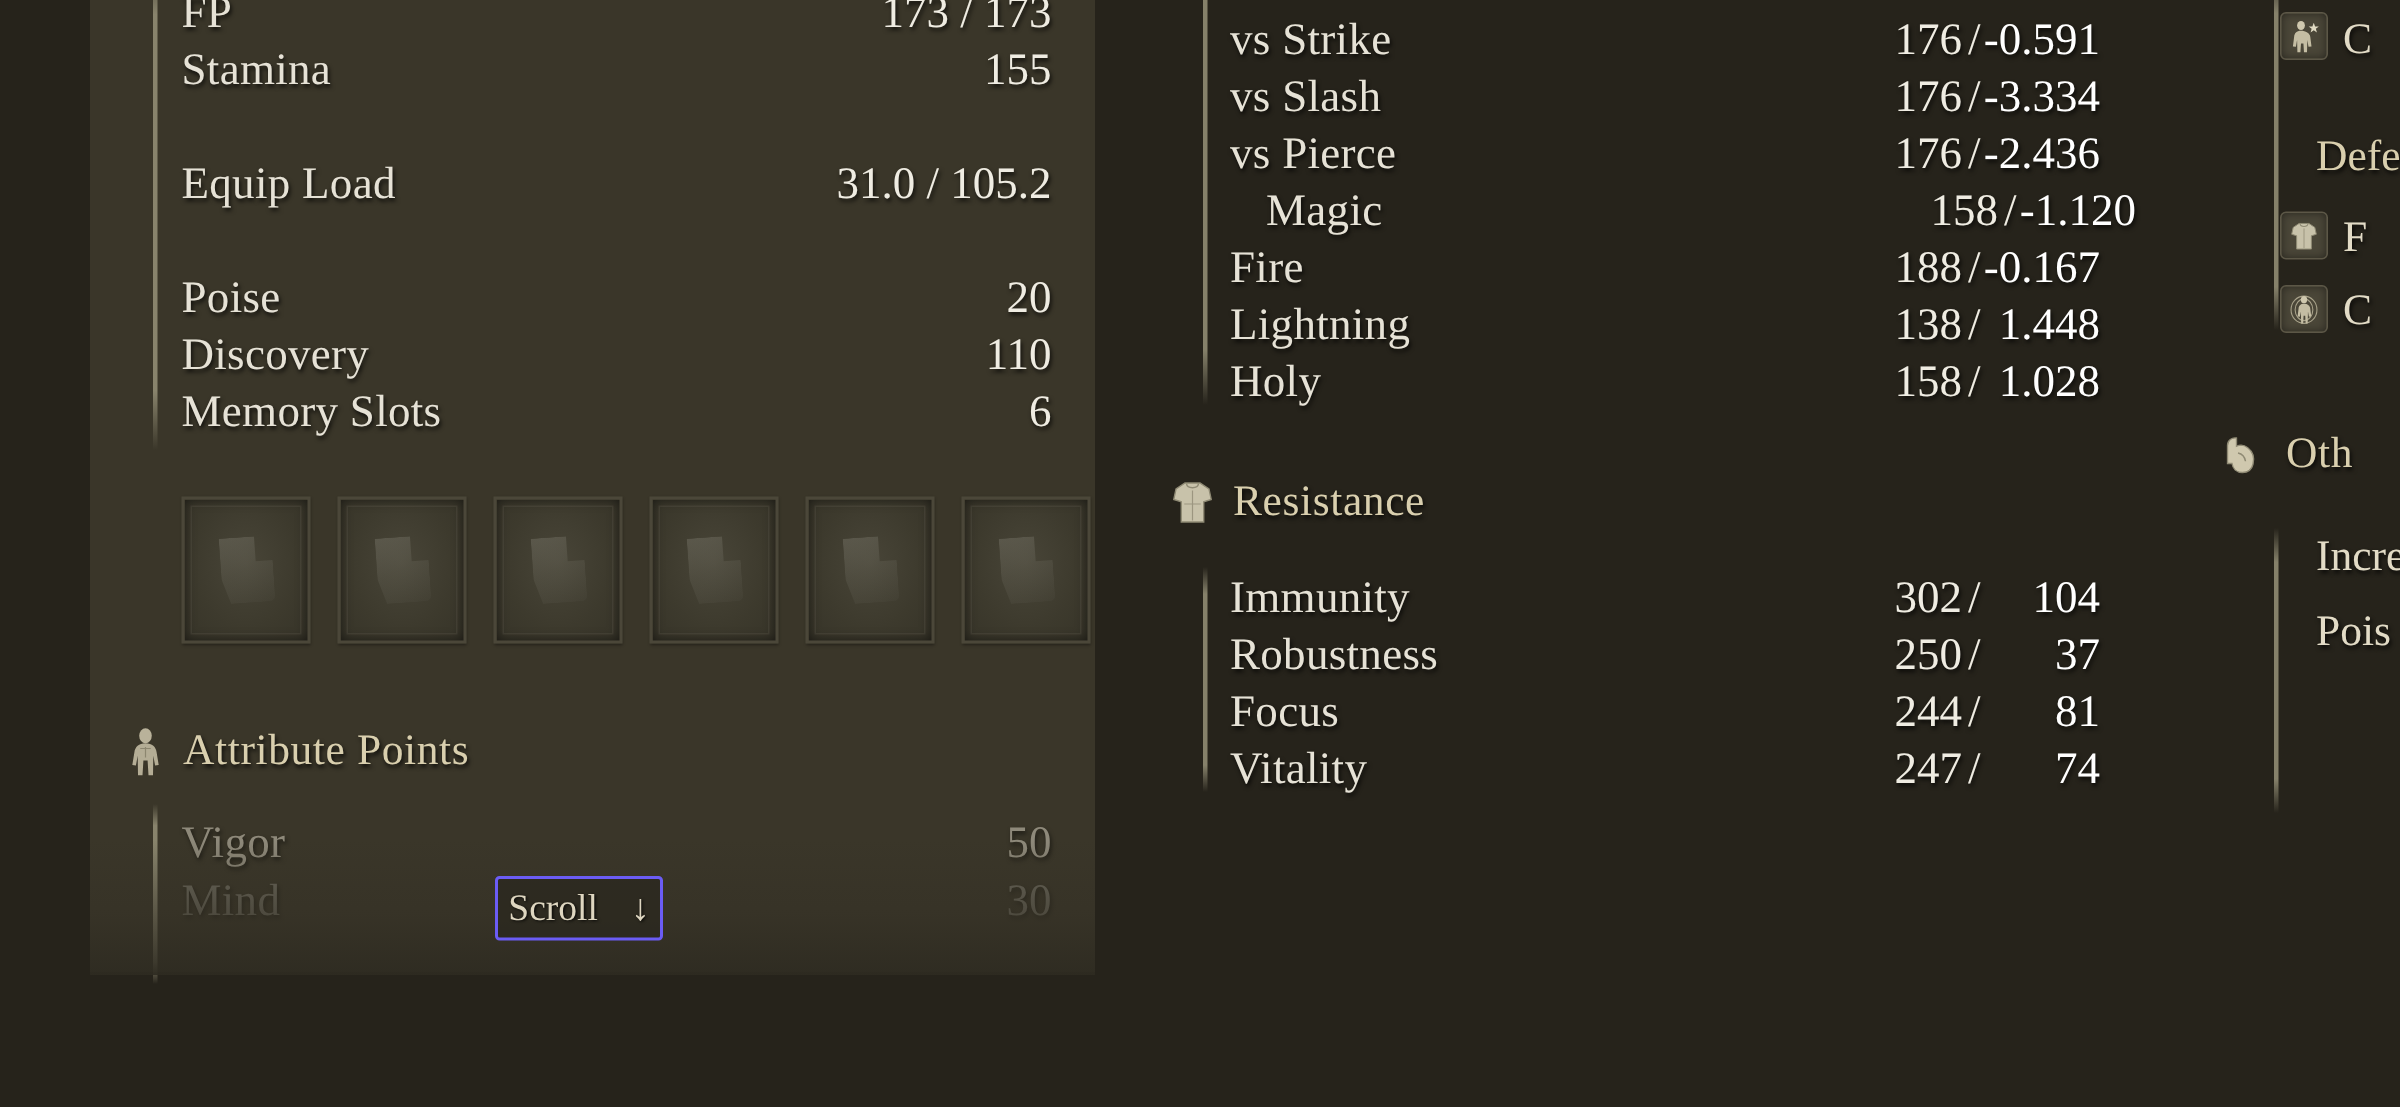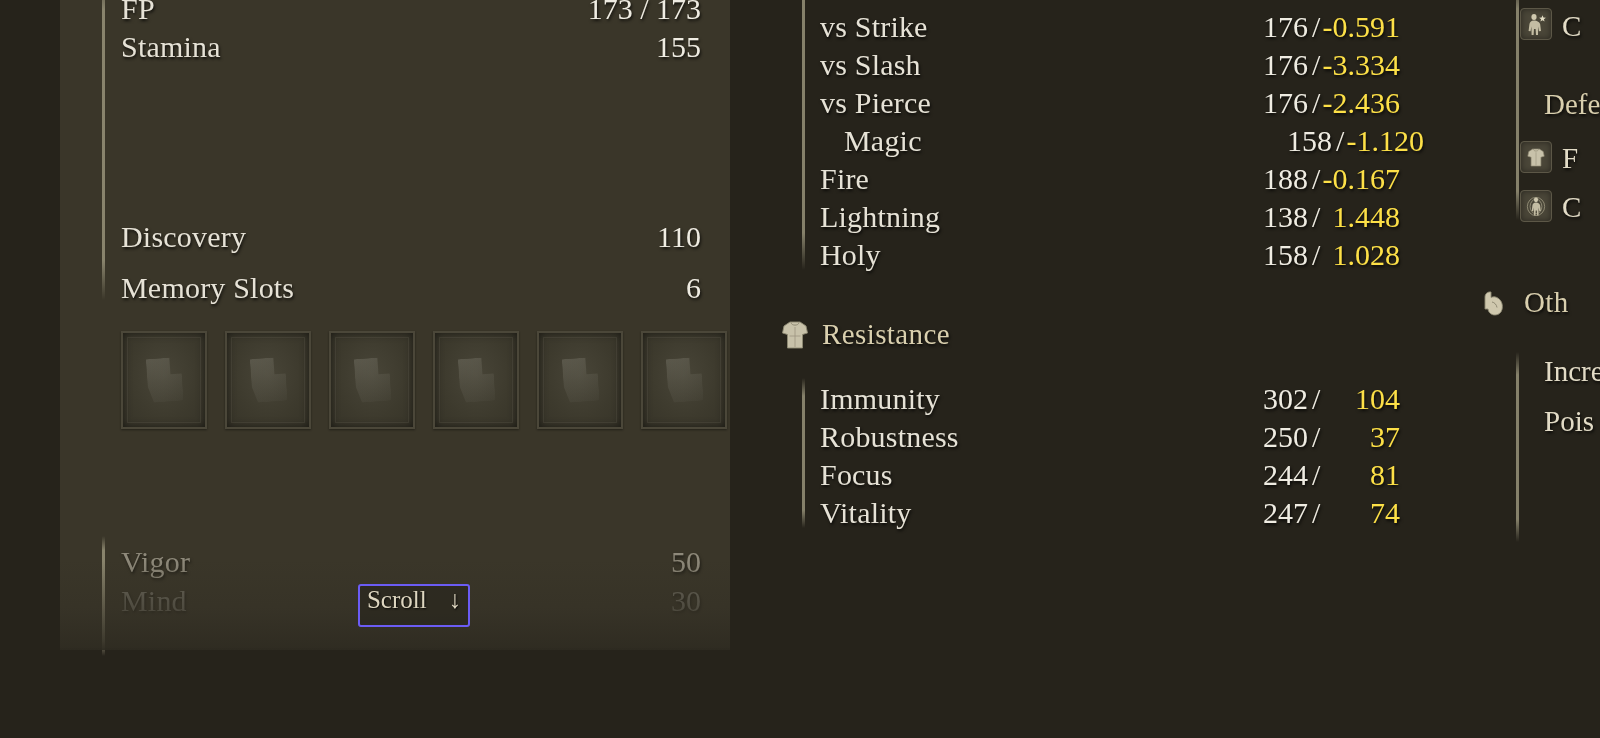--- a/index.html
+++ b/index.html
@@ -142,53 +142,52 @@
   .dim2 .stat-label, .dim2 .stat-value { color: #6d6a5e; text-shadow: 1px 2px 3px rgba(0,0,0,0.4); }
 
   
   .scroll-btn {
     position: absolute;
     left: 330px;
     top: 584px;
     width: 112px;
     height: 43px;
     display: flex;
-    align-items: flex-start;
+    align-items: center;
     justify-content: center;
     gap: 22px;
     background: rgba(42,39,30,0.72);
     border: 2px solid #6b5cf5;
     border-radius: 3px;
     color: #ded6c0;
     font-size: 25px;
     text-shadow: 1px 1px 2px rgba(0,0,0,0.8);
     z-index: 40;
     cursor: pointer;
     box-sizing: border-box;
-    margin-left: 28px;
   }
   .mrow { left: 820px; width: 580px; }
   .mrow .v1 {
     position: absolute;
     left: 410px;
     width: 78px;
     text-align: right;
     color: #efece2;
   }
   .mrow .slash {
     position: absolute;
     left: 492px;
     color: #efece2;
   }
   .mrow .v2 {
     position: absolute;
     left: 500px;
     width: 80px;
     text-align: right;
-    color: #fde047;
+    color: #ffffff;
   }
   .icon-btn {
     position: absolute;
     width: 32px;
     height: 32px;
     background: #4a4638;
     border: 1px solid #5c5747;
     border-radius: 4px;
     box-shadow: inset 0 0 6px rgba(0,0,0,0.45);
     display: flex;
@@ -220,38 +219,56 @@
   <div class="vbar" style="left:102px; top:-30px; height:330px;"></div>
 
   <div class="stat-row lrow" style="top:-8px;">
     <span class="stat-label">FP</span>
     <span class="stat-value">173 / 173</span>
   </div>
   <div class="stat-row lrow" style="top:30px;align-items:center;">
     <span class="stat-label">Stamina</span>
     <span class="stat-value">155</span>
   </div>
+  <div class="stat-row lrow" style="top:106px;">
+    <span class="stat-label">Equip Load</span>
+    <span class="stat-value">31.0 / 105.2</span>
+  </div>
+  <div class="stat-row lrow" style="top:182px;">
+    <span class="stat-label">Poise</span>
+    <span class="stat-value">20</span>
+  </div>
   <div class="stat-row lrow" style="top:220px;">
     <span class="stat-label">Discovery</span>
     <span class="stat-value">110</span>
   </div>
-  <div class="stat-row lrow" style="top:271px;gap:20px;">
+  <div class="stat-row lrow" style="top:258px;gap:20px;">
     <span class="stat-label">Memory Slots</span>
     <span class="stat-value">6</span>
   </div>
 
   <div class="slots">
     <div class="slot"></div>
     <div class="slot"></div>
     <div class="slot"></div>
     <div class="slot"></div>
     <div class="slot"></div>
     <div class="slot"></div>
   </div>
 
+  <div class="section-header" style="left:84px; top:484px;">
+    <span class="ico">
+      <svg width="26" height="32" viewBox="0 0 26 32">
+        <ellipse cx="13" cy="5.5" rx="4.2" ry="5" fill="#b9b29a"></ellipse>
+        <path d="M13 10.5 C8.5 10.5 6 13 5.6 16.5 L4.2 25 L6.6 25.4 L7.8 18.8 L8 32 L11 32 L11.6 22 L14.4 22 L15 32 L18 32 L18.2 18.8 L19.4 25.4 L21.8 25 L20.4 16.5 C20 13 17.5 10.5 13 10.5 Z" fill="#b4ad95"></path>
+        <path d="M9.5 14 L16.5 14 M13 13 L13 20" stroke="#8c866f" stroke-width="0.8" fill="none"></path>
+      </svg>
+    </span>
+    <span class="section-title">Attribute Points</span>
+  </div>
 
   <div class="vbar" style="left:102px; top:536px; height:120px;"></div>
 
   <div class="stat-row lrow dim1" style="top:545px;">
     <span class="stat-label">Vigor</span>
     <span class="stat-value">50</span>
   </div>
   <div class="stat-row lrow dim2" style="top:584px;">
     <span class="stat-label">Mind</span>
     <span class="stat-value">30</span>

